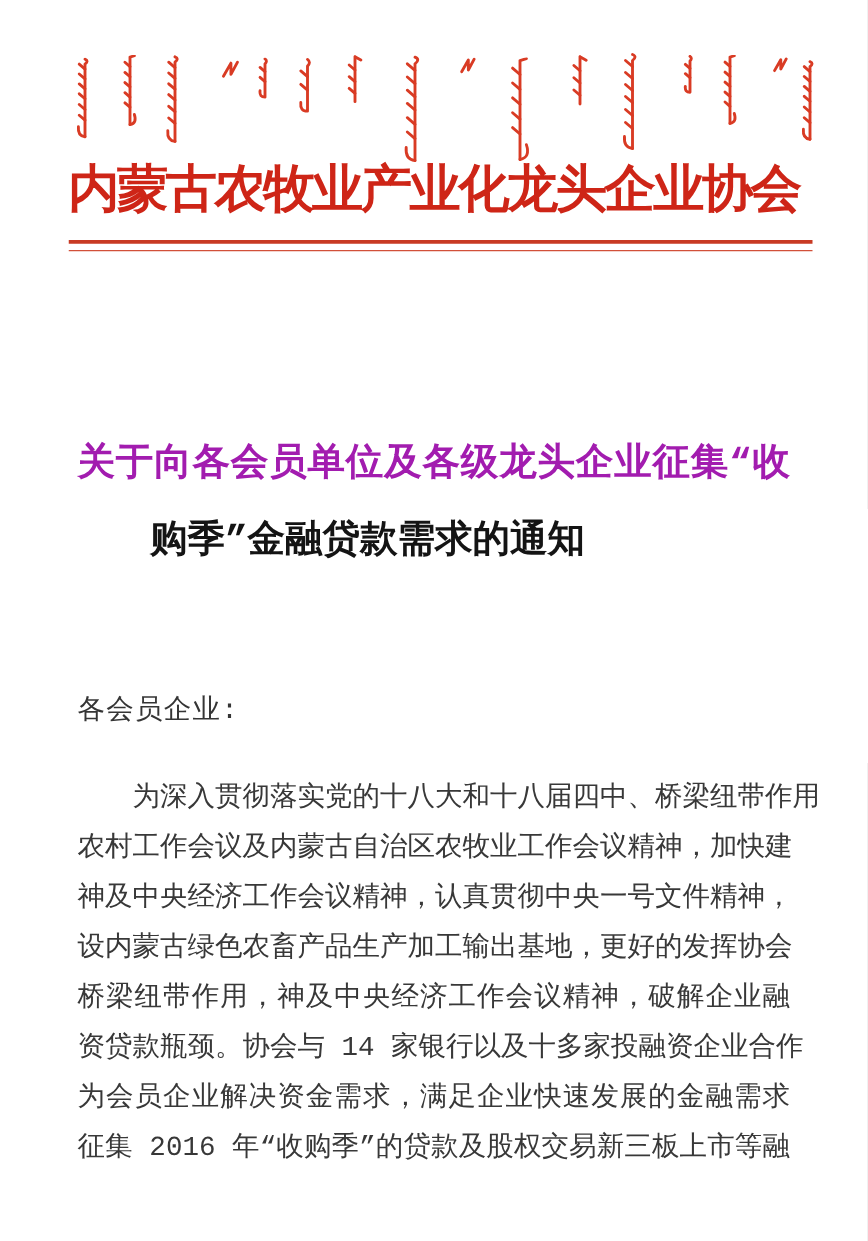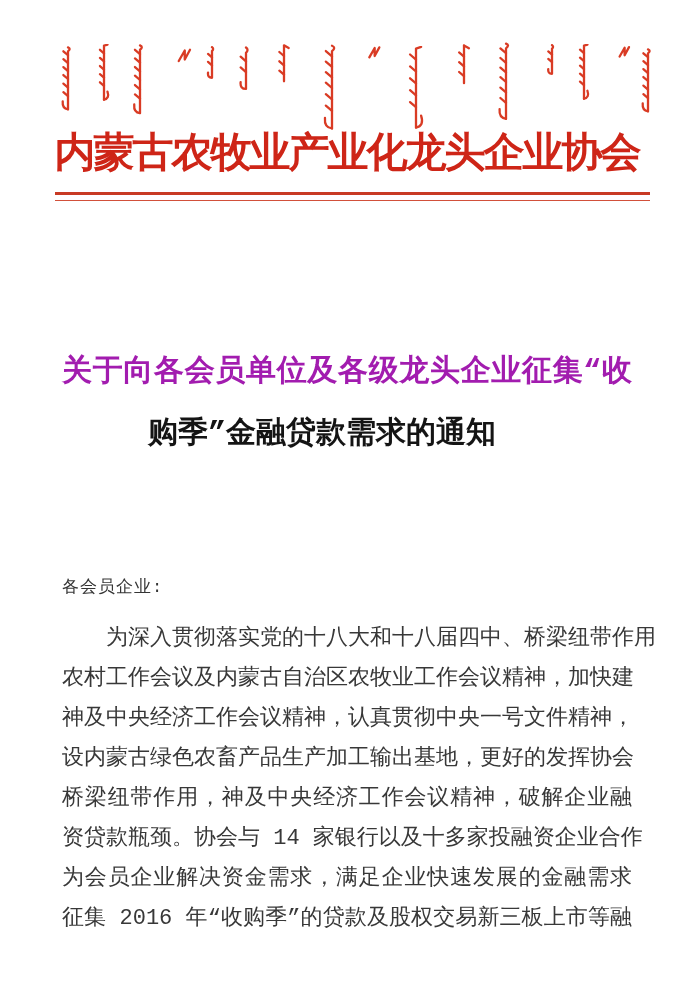--- a/index.html
+++ b/index.html
@@ -73,39 +73,39 @@
     line-height: 44px;
     font-weight: 700;
     color: #a21caf;
     text-align: justify;
     text-align-last: justify;
     -moz-text-align-last: justify;
   }
   .doc-title-l2 {
     position: absolute;
     top: 412px;
-    left: 74px;
+    left: 46px;
     width: 570px;
     padding-right: 74px;
     box-sizing: border-box;
     font-size: 30px;
     line-height: 44px;
     font-weight: 700;
     color: #141414;
     text-align: center;
     white-space: nowrap;
   }
 
   
   .salutation {
     position: absolute;
-    top: 573px;
+    top: 554px;
     left: 62px;
     width: 570px;
-    font-size: 17px;
+    font-size: 22px;
     line-height: 30px;
     color: #353535;
     letter-spacing: 1px;
   }
   .body-lines {
     position: absolute;
     top: 619px;
     left: 62px;
     width: 570px;
     color: #383838;

